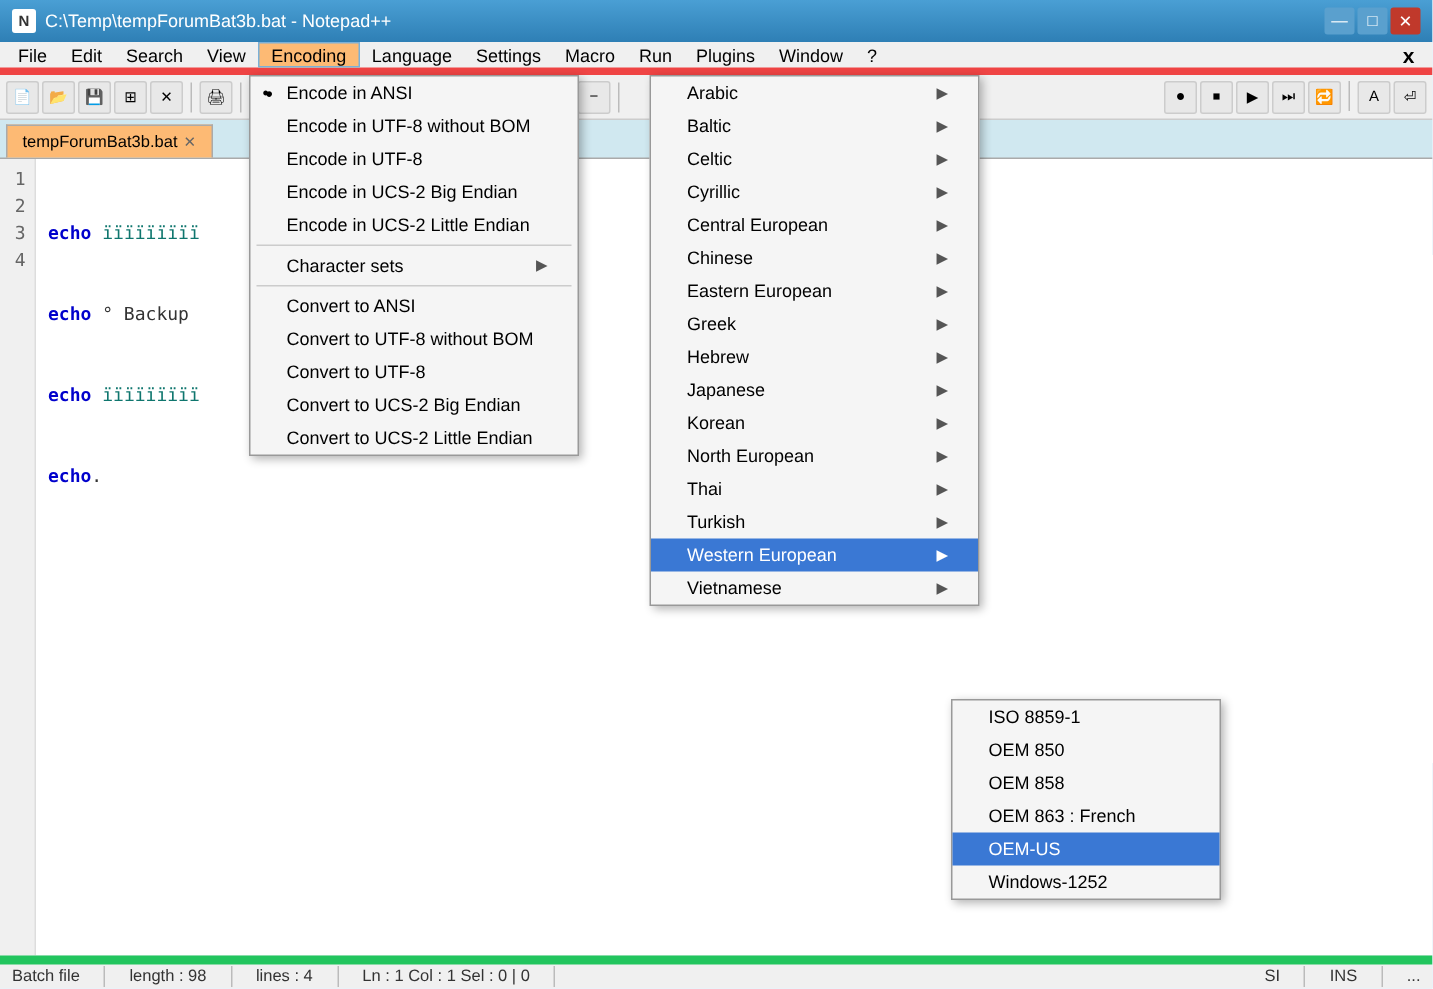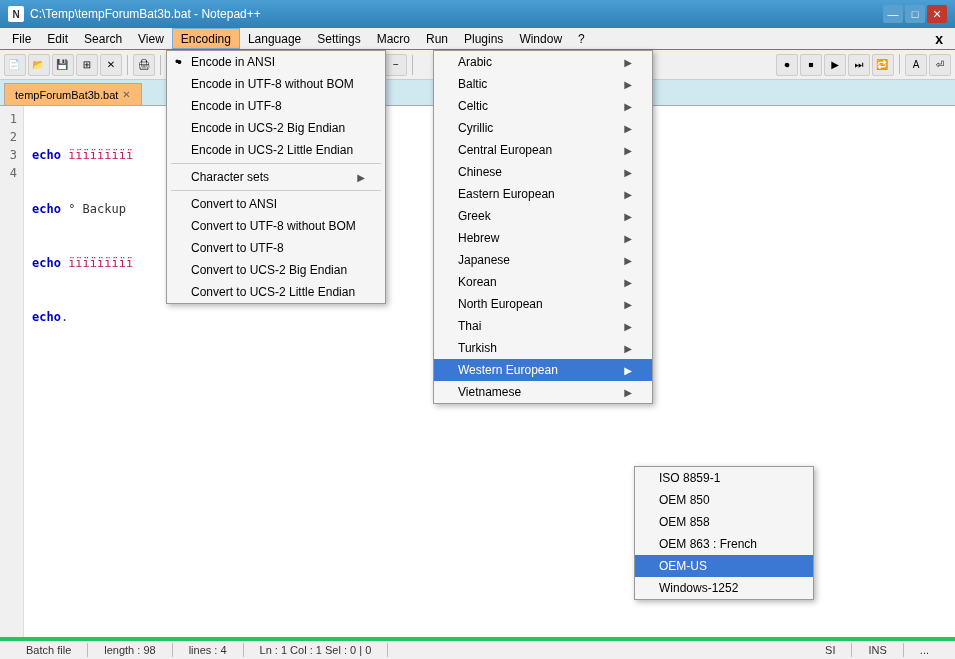--- a/index.html
+++ b/index.html
@@ -61,21 +61,21 @@
       justify-content: center;
       border-radius: 2px;
     }
     .title-btn.close {
       background: #c0392b;
     }
 
     
     .menu-bar {
       background: #f0f0f0;
-      border-bottom: 1px solid #ef4444;
+      border-bottom: 5px solid #ef4444;
       height: 22px;
       display: flex;
       align-items: center;
       padding: 0 4px;
     }
     .menu-item {
       padding: 2px 8px;
       font-size: 12px;
       cursor: pointer;
       height: 100%;
@@ -172,30 +172,30 @@
       padding: 4px 8px;
       font-family: monospace;
       font-size: 12px;
       line-height: 18px;
       color: #333;
       flex: 1;
       white-space: pre;
     }
     .code-line { height: 18px; }
     .kw { color: #0000cc; font-weight: bold; }
-    .str { color: #be185d; }
+    .str { color: #0f766e; }
 
     
     .status-bar {
       background: #f0f0f0;
-      border-top: 4px solid #22c55e;
+      border-top: 6px solid #22c55e;
       height: 22px;
       display: flex;
       align-items: center;
-      padding: 0 26px;
+      padding: 0 8px;
       font-size: 11px;
       color: #333;
       gap: 16px;
       position: absolute;
       bottom: 0;
       left: 0;
       right: 0;
     }
     .status-sep {
       width: 1px;

